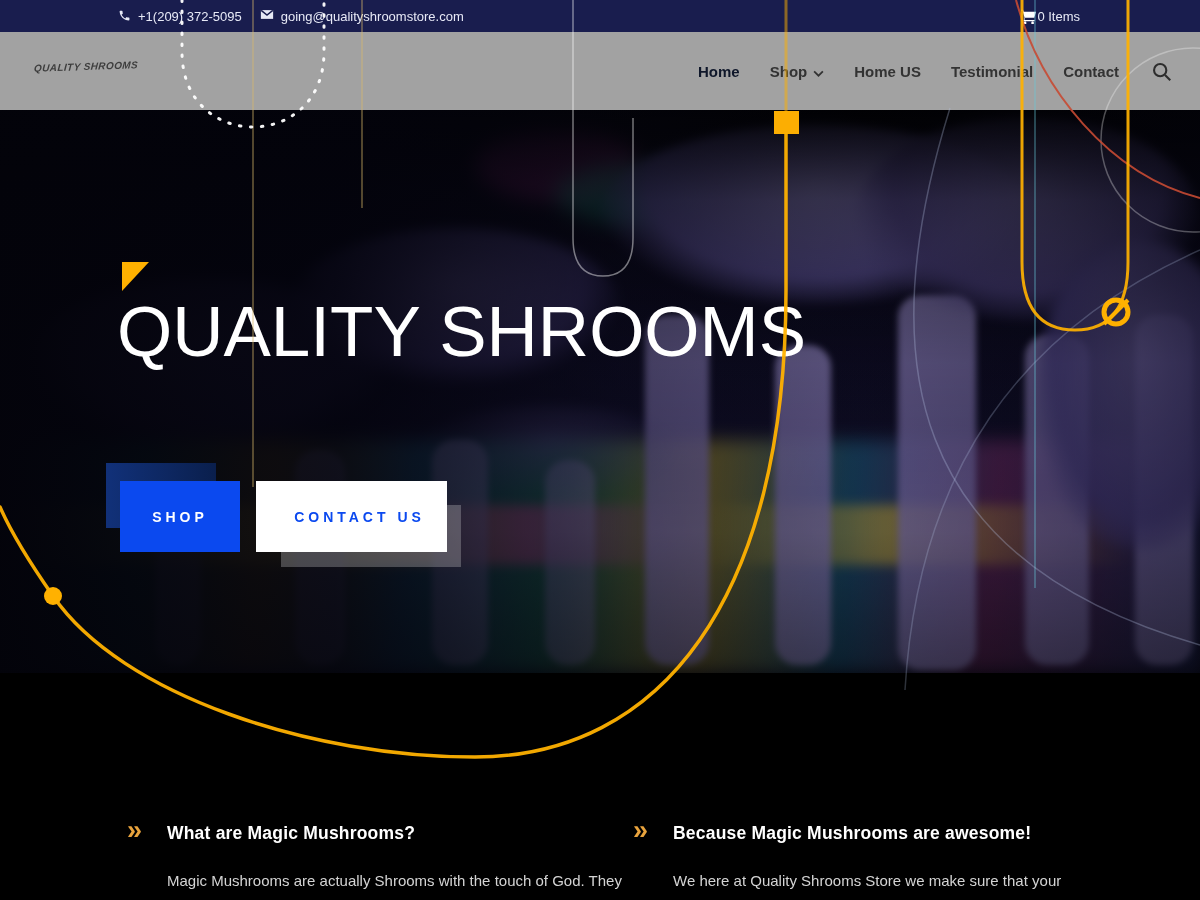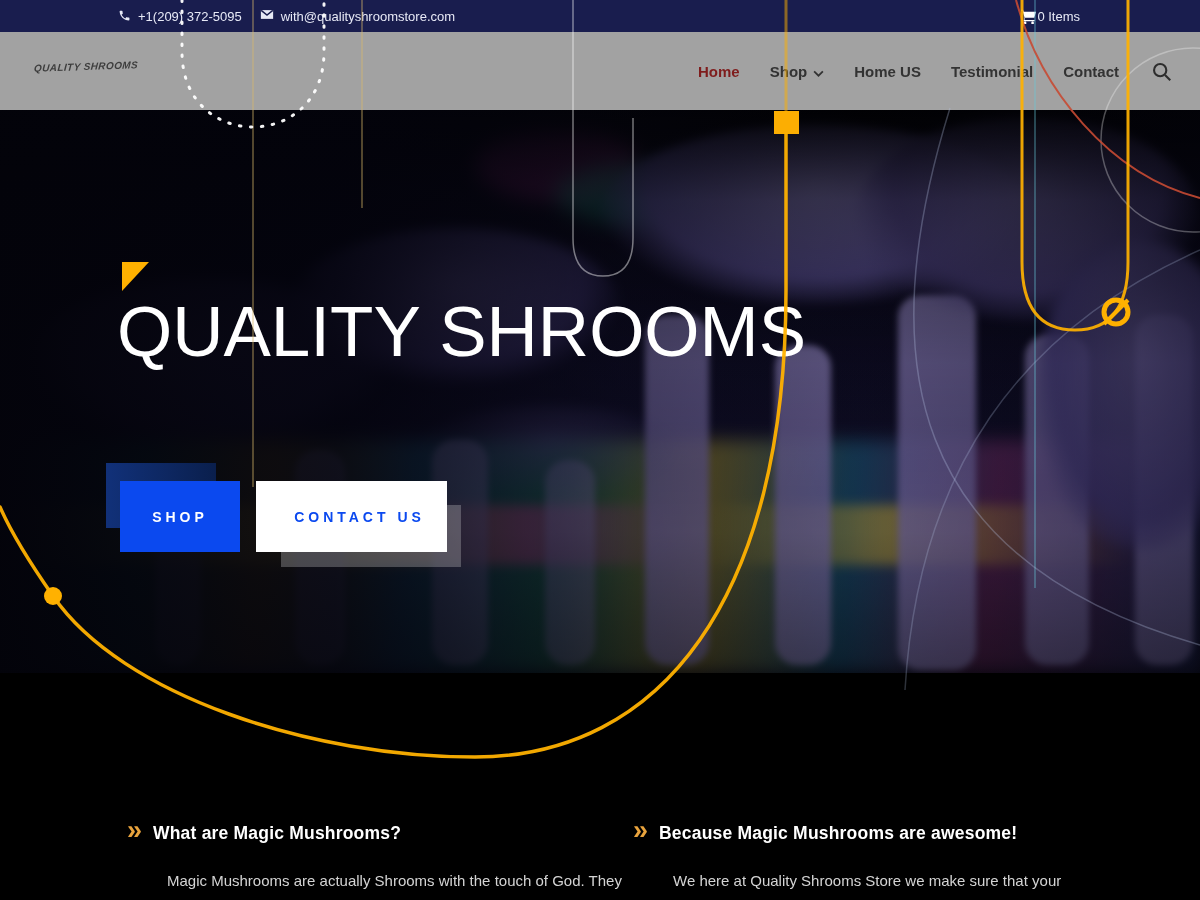--- a/index.html
+++ b/index.html
@@ -15,21 +15,21 @@
   .topbar .cartgrp { margin-left:auto; margin-right:120px; display:flex; align-items:center; gap:0; cursor:pointer; }
   .topbar svg { display:block; }
 
   
   .header { position:absolute; left:0; top:32px; width:1200px; height:78px; background:#a2a2a2; z-index:20; }
   .logo { position:absolute; left:34px; top:29px; color:#3d3d3d; font-size:10px; font-weight:700; font-style:italic;
           letter-spacing:.4px; transform:rotate(-2deg) skewX(-6deg); white-space:nowrap; cursor:pointer; }
   .nav { position:absolute; right:28px; top:0; height:100%; display:flex; align-items:center; gap:30px;
          font-size:15px; font-weight:700; color:#333; }
   .nav .item { cursor:pointer; display:flex; align-items:center; gap:6px; }
-  .nav .item.active { color:#7f1d1d;text-align:right; }
+  .nav .item.active { color:#0f172a;text-align:right; }
   .nav .search { cursor:pointer; margin-left:2px; display:flex; align-items:center; }
 
   
   .hero { position:absolute; left:0; top:110px; width:1200px; height:563px; overflow:hidden;
           background:linear-gradient(180deg,#06060f 0%,#0c0a1f 30%,#12102c 60%,#0a0a16 100%); z-index:1; }
   .hero .bg { position:absolute; border-radius:50%; }
   .cap1 { left:600px; top:14px; width:430px; height:180px; filter:blur(5px); opacity:.95;
           background:radial-gradient(ellipse at 50% 35%, #9b90d4 0%, #6b5fae 55%, rgba(40,30,80,0) 74%); }
   .cap2 { left:855px; top:6px; width:345px; height:205px; filter:blur(5px); opacity:.9;
           background:radial-gradient(ellipse at 50% 35%, #8d80c8 0%, #62549f 55%, rgba(40,30,80,0) 74%); }
@@ -80,21 +80,21 @@
 
   
   .decor { position:absolute; left:0; top:0; width:1200px; height:900px; z-index:30; pointer-events:none; }
 
   
   .dark { position:absolute; left:0; top:673px; width:1200px; height:227px; background:#000; z-index:10; }
   .feature { position:absolute; top:150px; width:500px; }
   .f-left { left:127px; }
   .f-right { left:633px; }
   .chev { position:absolute; left:0; top:-6px; color:#e8a33d; font-size:27px; font-weight:700; line-height:1; }
-  .f-head { margin-left:26px; color:#fff; font-size:17.5px; font-weight:700; letter-spacing:.2px; }
+  .f-head { margin-left:40px; color:#fff; font-size:17.5px; font-weight:700; letter-spacing:.2px; }
   .f-body { margin-left:40px; margin-top:22px; color:#d4d4d4; font-size:15px; line-height:29px; width:460px; }
 </style>
 </head>
 <body>
 
 <div class="page">
 
   <div class="topbar">
     <div class="grp">
       <span>
@@ -104,21 +104,21 @@
       </span>
       <span>+1(209) 372-5095</span>
     </div>
     <div class="grp">
       <span>
         <svg width="14" height="11" viewBox="0 0 24 18" fill="none" stroke="#e7e9f6" stroke-width="2">
             <rect x="1.5" y="1.5" width="21" height="15" fill="#e7e9f6" stroke="none"></rect>
             <path d="M2 2l10 8L22 2" stroke="#191d4e" stroke-width="2.5" fill="none"></path>
           </svg>
       </span>
-      <span>with@qualityshroomstore.com</span>
+      <span>going@qualityshroomstore.com</span>
     </div>
     <div class="cartgrp">
       <span>
         <svg width="17" height="15" viewBox="0 0 24 22" fill="#fff">
             <path d="M1 1h3l1 3h18l-2.5 9H7L6 16h15v2H4.5L6.2 13 3.4 3H1V1zm6 17.5a2 2 0 110 4 2 2 0 010-4zm11 0a2 2 0 110 4 2 2 0 010-4z"></path>
           </svg>
       </span>
       <span>0 Items</span>
     </div>
   </div>

